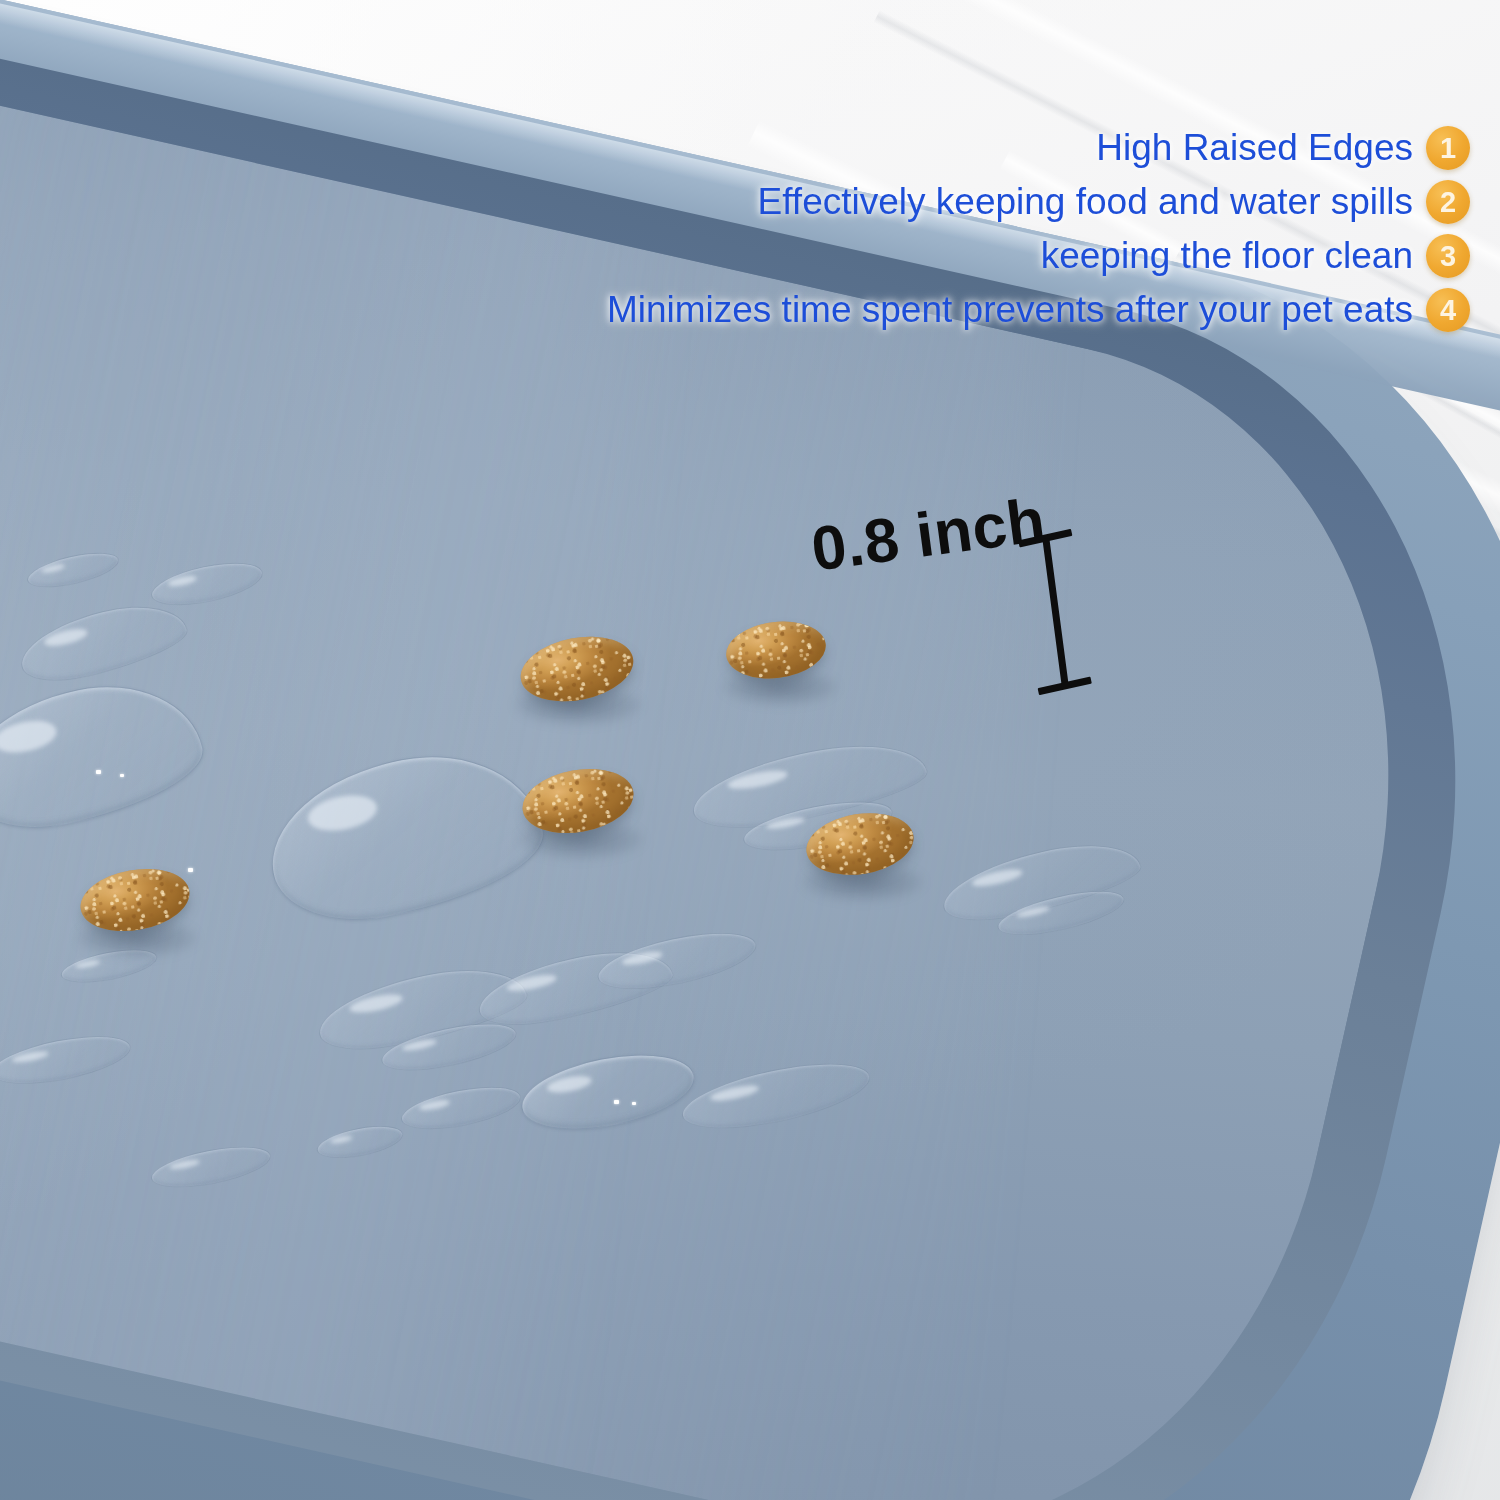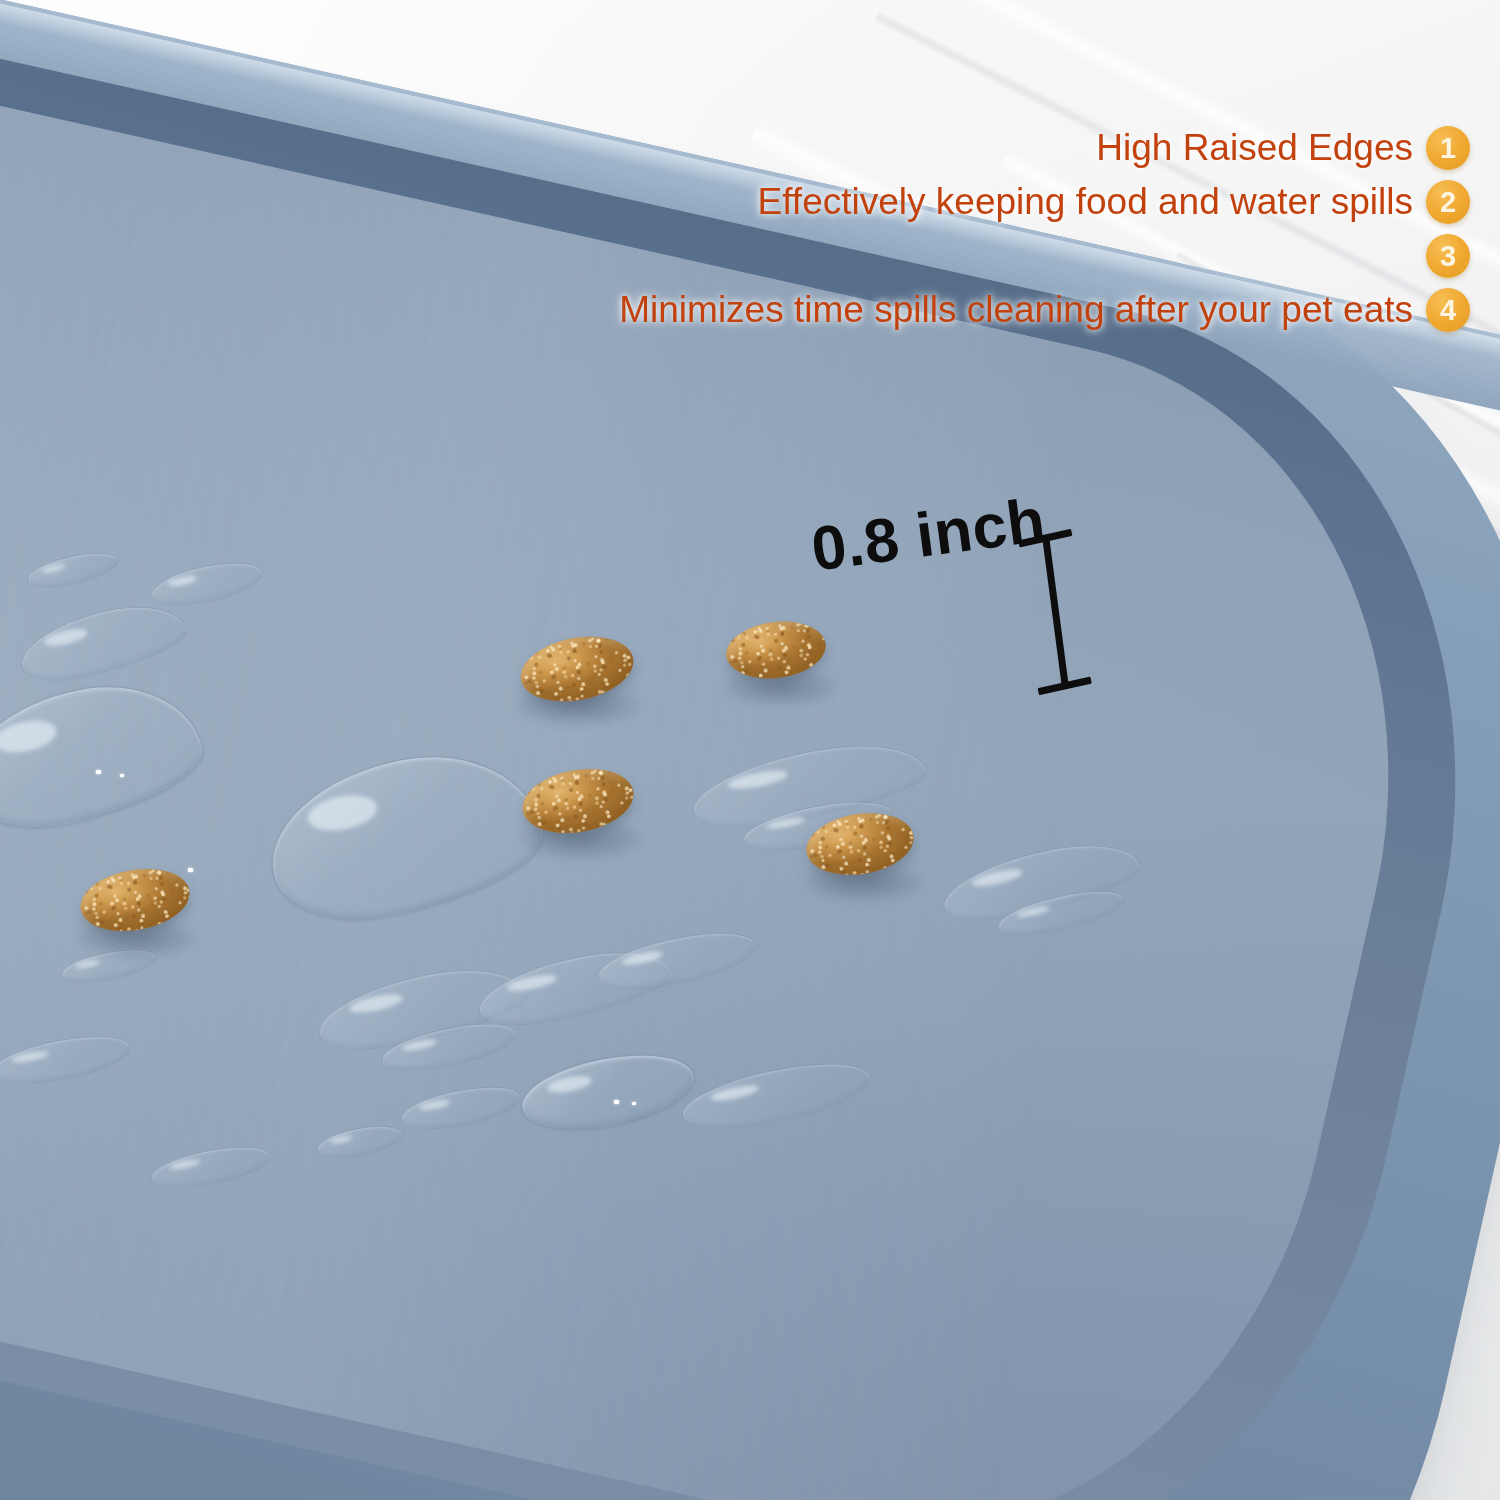--- a/index.html
+++ b/index.html
@@ -227,21 +227,21 @@
   }
   .feature-row{
     display:flex;
     align-items:center;
     gap:13px;
   }
   .feature-text{
     font-family:"Liberation Sans",sans-serif;
     font-size:37px;
     font-weight:400;
-    color:#c2410c;
+    color:#1d4ed8;
     white-space:nowrap;
     text-shadow:0 0 6px rgba(255,255,255,.95), 0 0 12px rgba(255,255,255,.8);
     text-align:center;
   }
   .badge{
     width:44px;height:44px;
     flex:0 0 44px;
     border-radius:50%;
     background:radial-gradient(circle at 36% 30%, #f7bf55 0%, #f0a830 52%, #e59a22 100%);
     display:flex;align-items:center;justify-content:center;
@@ -378,25 +378,26 @@
       <span class="feature-text">High Raised Edges</span>
       <span class="badge">1</span>
     </div>
 
     <div class="feature-row">
       <span class="feature-text">Effectively keeping food and water spills</span>
       <span class="badge">2</span>
     </div>
 
     <div class="feature-row">
+      <span class="feature-text">keeping the floor clean</span>
       <span class="badge">3</span>
     </div>
 
     <div class="feature-row">
-      <span class="feature-text">Minimizes time spills cleaning after your pet eats</span>
+      <span class="feature-text">Minimizes time spent prevents after your pet eats</span>
       <span class="badge">4</span>
     </div>
 
   </div>
 
   <div class="dim-label">0.8 inch</div>
   <div class="dim-beam">
     <div class="cap top"></div>
     <div class="stem"></div>
     <div class="cap bot"></div>

